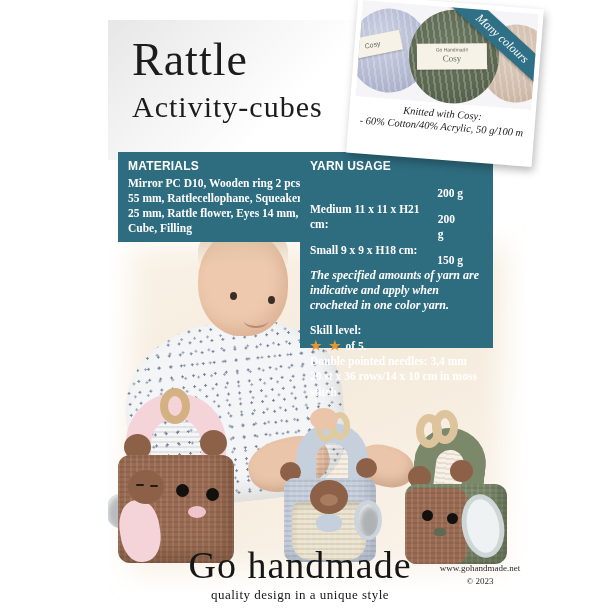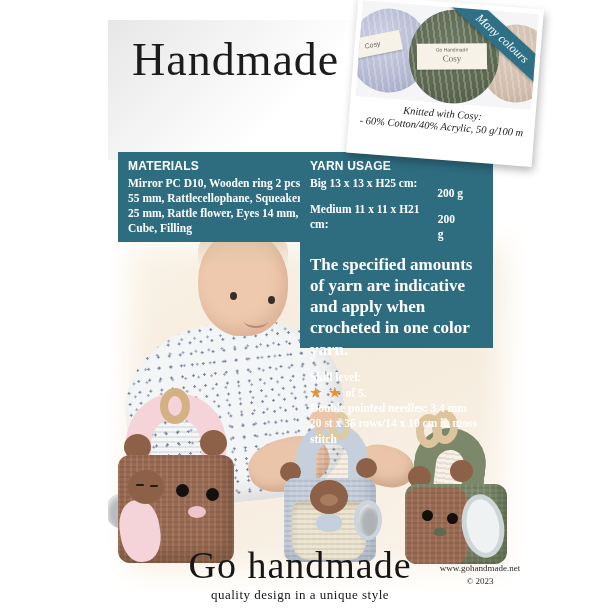--- a/index.html
+++ b/index.html
@@ -43,22 +43,22 @@
     font-family:"Liberation Serif",serif;font-size:10.5px;line-height:1.25;}
 
   
   .teal-box{position:absolute;background:#2e6c80;color:#fff;z-index:5;padding:7px 10px;box-sizing:border-box;}
   .materials-box{left:118px;top:152px;width:199px;height:90px;}
   .usage-box{left:300px;top:152px;width:193px;height:196px;padding-right:8px;}
   .box-header{font-family:"Liberation Sans",sans-serif;font-weight:bold;font-size:12px;letter-spacing:.2px;}
   .box-body{font-family:"Liberation Serif",serif;font-weight:bold;font-size:11.5px;line-height:1.3;margin-top:3px;}
   .usage-row{display:flex;font-family:"Liberation Serif",serif;font-weight:bold;font-size:11.5px;line-height:1.35;}
   .usage-row .val{margin-left:auto;padding-right:22px;margin-top:10px;}
-  .usage-note{font-family:"Liberation Serif",serif;font-weight:bold;font-size:17px;
-    line-height:1.25;margin-top:11px;}
+  .usage-note{font-family:"Liberation Serif",serif;font-weight:bold;font-style:italic;font-size:12px;
+    line-height:1.25;margin-top:0;}
   .skill-label{font-family:"Liberation Serif",serif;font-weight:bold;font-size:11.5px;margin-top:10px;}
   .stars-line{font-family:"Liberation Serif",serif;font-weight:bold;font-size:11.5px;line-height:1.2;}
   .stars{color:#e89530;font-size:13px;letter-spacing:2px;}
   .plain-line{font-family:"Liberation Serif",serif;font-weight:bold;font-size:11.5px;line-height:1.35;}
 
   
   .photo-scene{position:absolute;left:108px;top:222px;width:417px;height:371px;z-index:1;
     background:linear-gradient(155deg,#faf3e8 0%,#f5ebdc 45%,#fbf5ec 100%);
     border-radius:8px;box-shadow:inset 0 0 30px 22px #ffffff;overflow:hidden;}
   .ps{position:absolute;}
@@ -200,21 +200,22 @@
     <div class="ps grn-ear grn-ear-r"></div>
     <div class="ps grn-cube knit"></div>
     <div class="ps grn-face knit"></div>
     <div class="ps grn-eye grn-eye-l"></div>
     <div class="ps grn-eye grn-eye-r"></div>
     <div class="ps grn-nose"></div>
     <div class="ps grn-mirror"></div>
   </div>
 
   <div class="title-block">
-    <div class="title-main hand">Handmade</div>
+    <div class="title-main hand">Rattle</div>
+    <div class="title-sub hand">Activity-cubes</div>
   </div>
 
   <div class="yarn-card">
     <div class="yarn-photo">
       <div class="ball ball1">
         <div class="streaks"></div>
         <div class="label-band band1">Cosy</div>
       </div>
       <div class="ball ball3">
         <div class="streaks"></div>
@@ -236,26 +237,29 @@
 
   <div class="teal-box materials-box">
     <div class="box-header">MATERIALS</div>
     <div class="box-body">Mirror PC D10, Wooden ring 2 pcs: 55 mm, Rattlecellophane, Squeaker 25 mm, Rattle flower, Eyes 14 mm, Cube, Filling</div>
   </div>
 
   <div class="teal-box usage-box">
     <div class="box-header">YARN USAGE</div>
     <div class="box-body">
       <div class="usage-row">
-        <span>Big 13 x 13 x H25 cm:</span>
         <span class="val">200 g</span>
       </div>
       <div class="usage-row">
         <span>Medium 11 x 11 x H21 cm:</span>
         <span class="val">200 g</span>
+      </div>
+      <div class="usage-row">
+        <span>Small 9 x 9 x H18 cm:</span>
+        <span class="val">150 g</span>
       </div>
       <div class="usage-note">The specified amounts of yarn are indicative and apply when crocheted in one color yarn.</div>
       <div class="skill-label">Skill level:</div>
       <div class="stars-line">
         <span class="stars">★ ★</span>
         <span>of 5.</span>
       </div>
       <div class="plain-line">Double pointed needles: 3,4 mm</div>
       <div class="plain-line">20 st x 36 rows/14 x 10 cm in moss stitch</div>
     </div>

